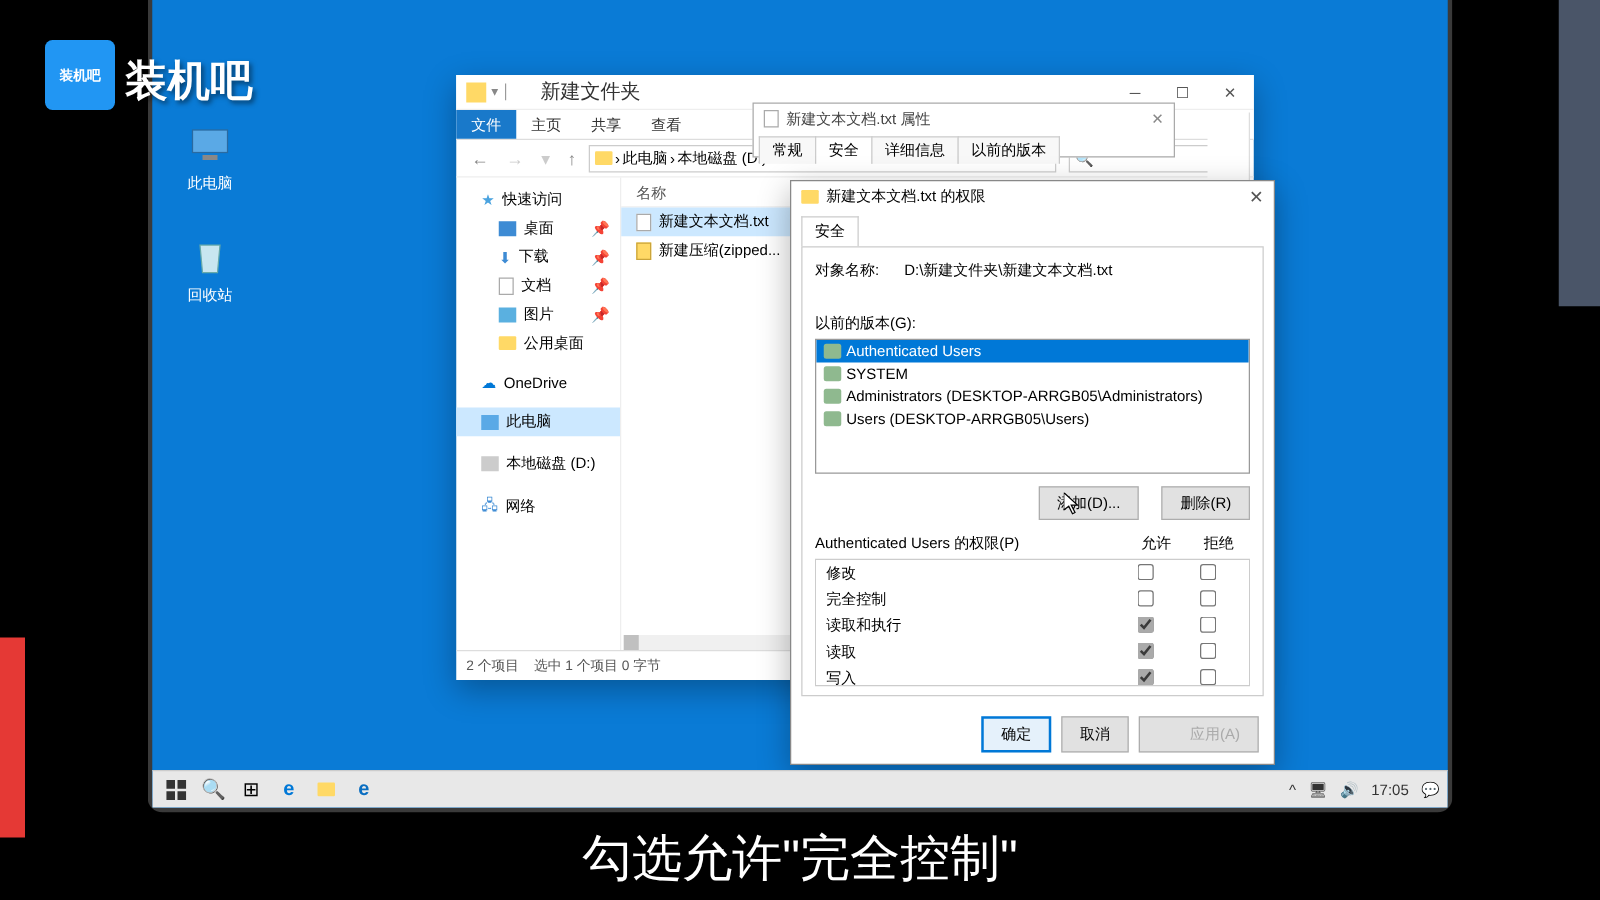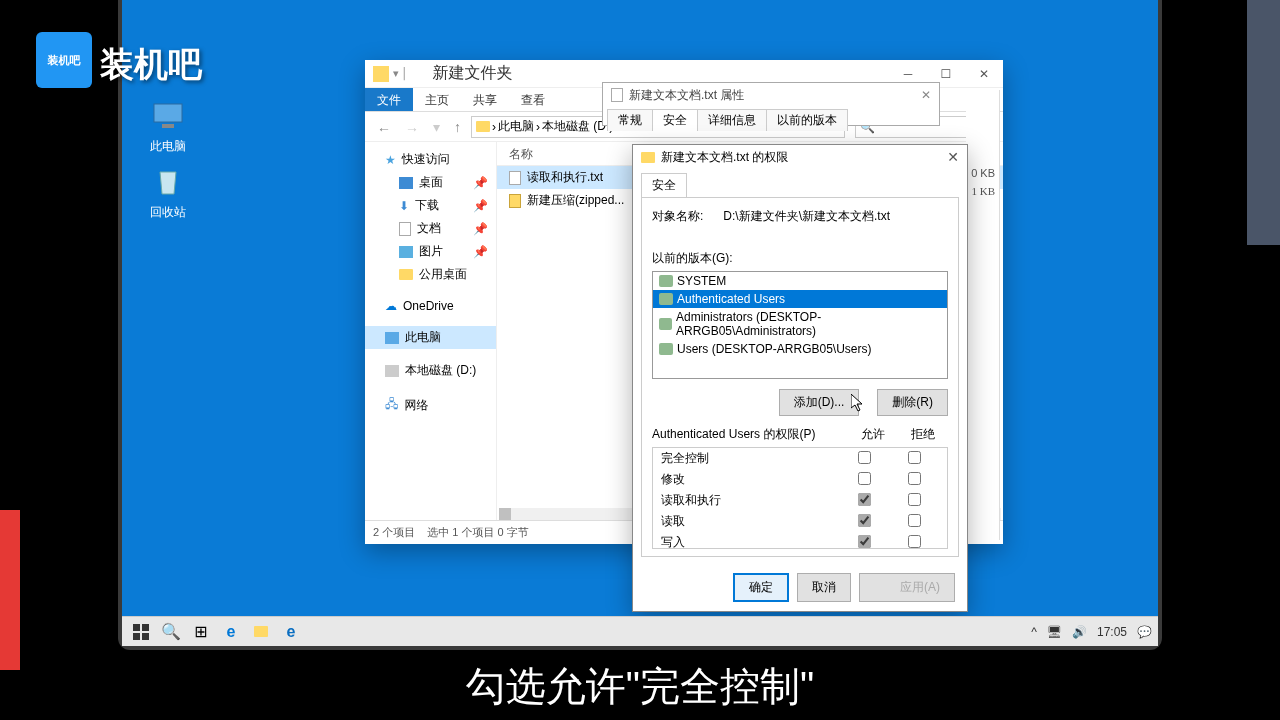--- a/index.html
+++ b/index.html
@@ -59,21 +59,21 @@
 
 
 .propdlg { position: absolute; left: 480px; top: 82px; width: 338px; height: 44px; background: #fff; border: 1px solid #aaa; }
 .propdlg .titlebar { height: 24px; display: flex; align-items: center; padding: 0 8px; font-size: 12px; color: #444; gap: 6px; }
 .propdlg .titlebar .x { margin-left: auto; color: #888; cursor: pointer; }
 .propdlg .tabs { display: flex; font-size: 12px; padding: 2px 4px; }
 .propdlg .tabs .t { padding: 2px 10px; border: 1px solid #ccc; border-bottom: none; background: #f8f8f8; margin-right: -1px; cursor: pointer; }
 .propdlg .tabs .t.active { background: #fff; }
 
 
-.permdlg { position: absolute; left: 510px; top: 144px; width: 336px; height: 468px; background: #fff; border: 1px solid #888; box-shadow: 0 8px 24px rgba(0,0,0,.3); }
+.permdlg { position: absolute; left: 510px; top: 144px; width: 388px; height: 468px; background: #fff; border: 1px solid #888; box-shadow: 0 8px 24px rgba(0,0,0,.3); }
 .permdlg .titlebar { height: 24px; display: flex; align-items: center; padding: 0 8px; font-size: 12px; gap: 6px; }
 .permdlg .titlebar .x { margin-left: auto; color: #555; font-size: 14px; cursor: pointer; }
 .permdlg .tabhost { margin: 4px 8px 0; }
 .permdlg .tabhost .t { display: inline-block; padding: 3px 10px; font-size: 12px; border: 1px solid #ccc; border-bottom: none; background: #fff; }
 .permdlg .inner { border: 1px solid #ccc; margin: 0 8px 8px; padding: 10px; height: 360px; position: relative; font-size: 12px; }
 .permdlg .objname { margin-bottom: 25px; display: flex; gap: 20px; }
 .permdlg .grouplbl { margin-bottom: 4px; }
 .permdlg .userlist { border: 1px solid #999; height: 108px; overflow: auto; background: #fff; }
 .permdlg .userlist .u { padding: 2px 6px; display: flex; align-items: center; gap: 4px; }
 .permdlg .userlist .u.sel { background: #0078d7; color: #fff; }
@@ -119,21 +119,21 @@
 
     <div class="dico" style="left:16px; top:98px;">
       <div class="ic">
         <svg viewBox="0 0 36 36">
             <rect x="4" y="6" width="28" height="18" fill="#5aa9e6" stroke="#2a6aa0"></rect>
             <rect x="12" y="26" width="12" height="4" fill="#888"></rect>
           </svg>
       </div>
       <div>此电脑</div>
     </div>
-    <div class="dico" style="left:16px; top:164px;">
+    <div class="dico" style="left:16px; top:188px;">
       <div class="ic">
         <svg viewBox="0 0 36 36">
             <path d="M10 8 L26 8 L24 30 L12 30 Z" fill="#c8e6f0" stroke="#6aa"></path>
           </svg>
       </div>
       <div>回收站</div>
     </div>
 
     <div class="explorer">
       <div class="titlebar">
@@ -217,21 +217,21 @@
           <div class="sep"></div>
           <div class="item">
               <span style="color:#3d8bd4">🖧</span>
               <span>网络</span>
             </div>
         </div>
         <div class="content">
           <div class="hdr">名称</div>
           <div class="row sel">
               <span class="ico-file"></span>
-              <span>读取和执行.txt</span>
+              <span>新建文本文档.txt</span>
             </div>
           <div class="row">
               <span class="ico-zip"></span>
               <span>新建压缩(zipped...</span>
             </div>
         </div>
       </div>
       <div class="scrollbar-h">
           <div class="thumb"></div>
         </div>
@@ -267,27 +267,27 @@
         <span class="x">✕</span>
       </div>
       <div class="tabhost"><span class="t">安全</span></div>
       <div class="inner">
         <div class="objname">
           <span>对象名称:</span>
           <span>D:\新建文件夹\新建文本文档.txt</span>
         </div>
         <div class="grouplbl">以前的版本(G):</div>
         <div class="userlist">
+          <div class="u sel">
+              <span class="ico-user"></span>
+              <span>Authenticated Users</span>
+            </div>
           <div class="u">
               <span class="ico-user"></span>
               <span>SYSTEM</span>
-            </div>
-          <div class="u sel">
-              <span class="ico-user"></span>
-              <span>Authenticated Users</span>
             </div>
           <div class="u">
               <span class="ico-user"></span>
               <span>Administrators (DESKTOP-ARRGB05\Administrators)</span>
             </div>
           <div class="u">
               <span class="ico-user"></span>
               <span>Users (DESKTOP-ARRGB05\Users)</span>
             </div>
         </div>
@@ -295,26 +295,26 @@
           <button>添加(D)...</button>
           <button>删除(R)</button>
         </div>
         <div class="permlbl">
           <span class="pl">Authenticated Users 的权限(P)</span>
           <span class="col">允许</span>
           <span class="col">拒绝</span>
         </div>
         <div class="permtable" id="permtable">
             <div class="pr">
+              <span class="pn">修改</span>
+    <span class="cb"><input type="checkbox" style=""></span>
+    <span class="cb"><input type="checkbox" style=""></span>
+            </div>
+            <div class="pr">
               <span class="pn">完全控制</span>
-    <span class="cb"><input type="checkbox" style=""></span>
-    <span class="cb"><input type="checkbox" style=""></span>
-            </div>
-            <div class="pr">
-              <span class="pn">修改</span>
     <span class="cb"><input type="checkbox" style=""></span>
     <span class="cb"><input type="checkbox" style=""></span>
             </div>
             <div class="pr">
               <span class="pn">读取和执行</span>
     <span class="cb"><input type="checkbox" checked="" style="accent-color: rgb(170, 170, 170);"></span>
     <span class="cb"><input type="checkbox" style=""></span>
             </div>
             <div class="pr">
               <span class="pn">读取</span>

